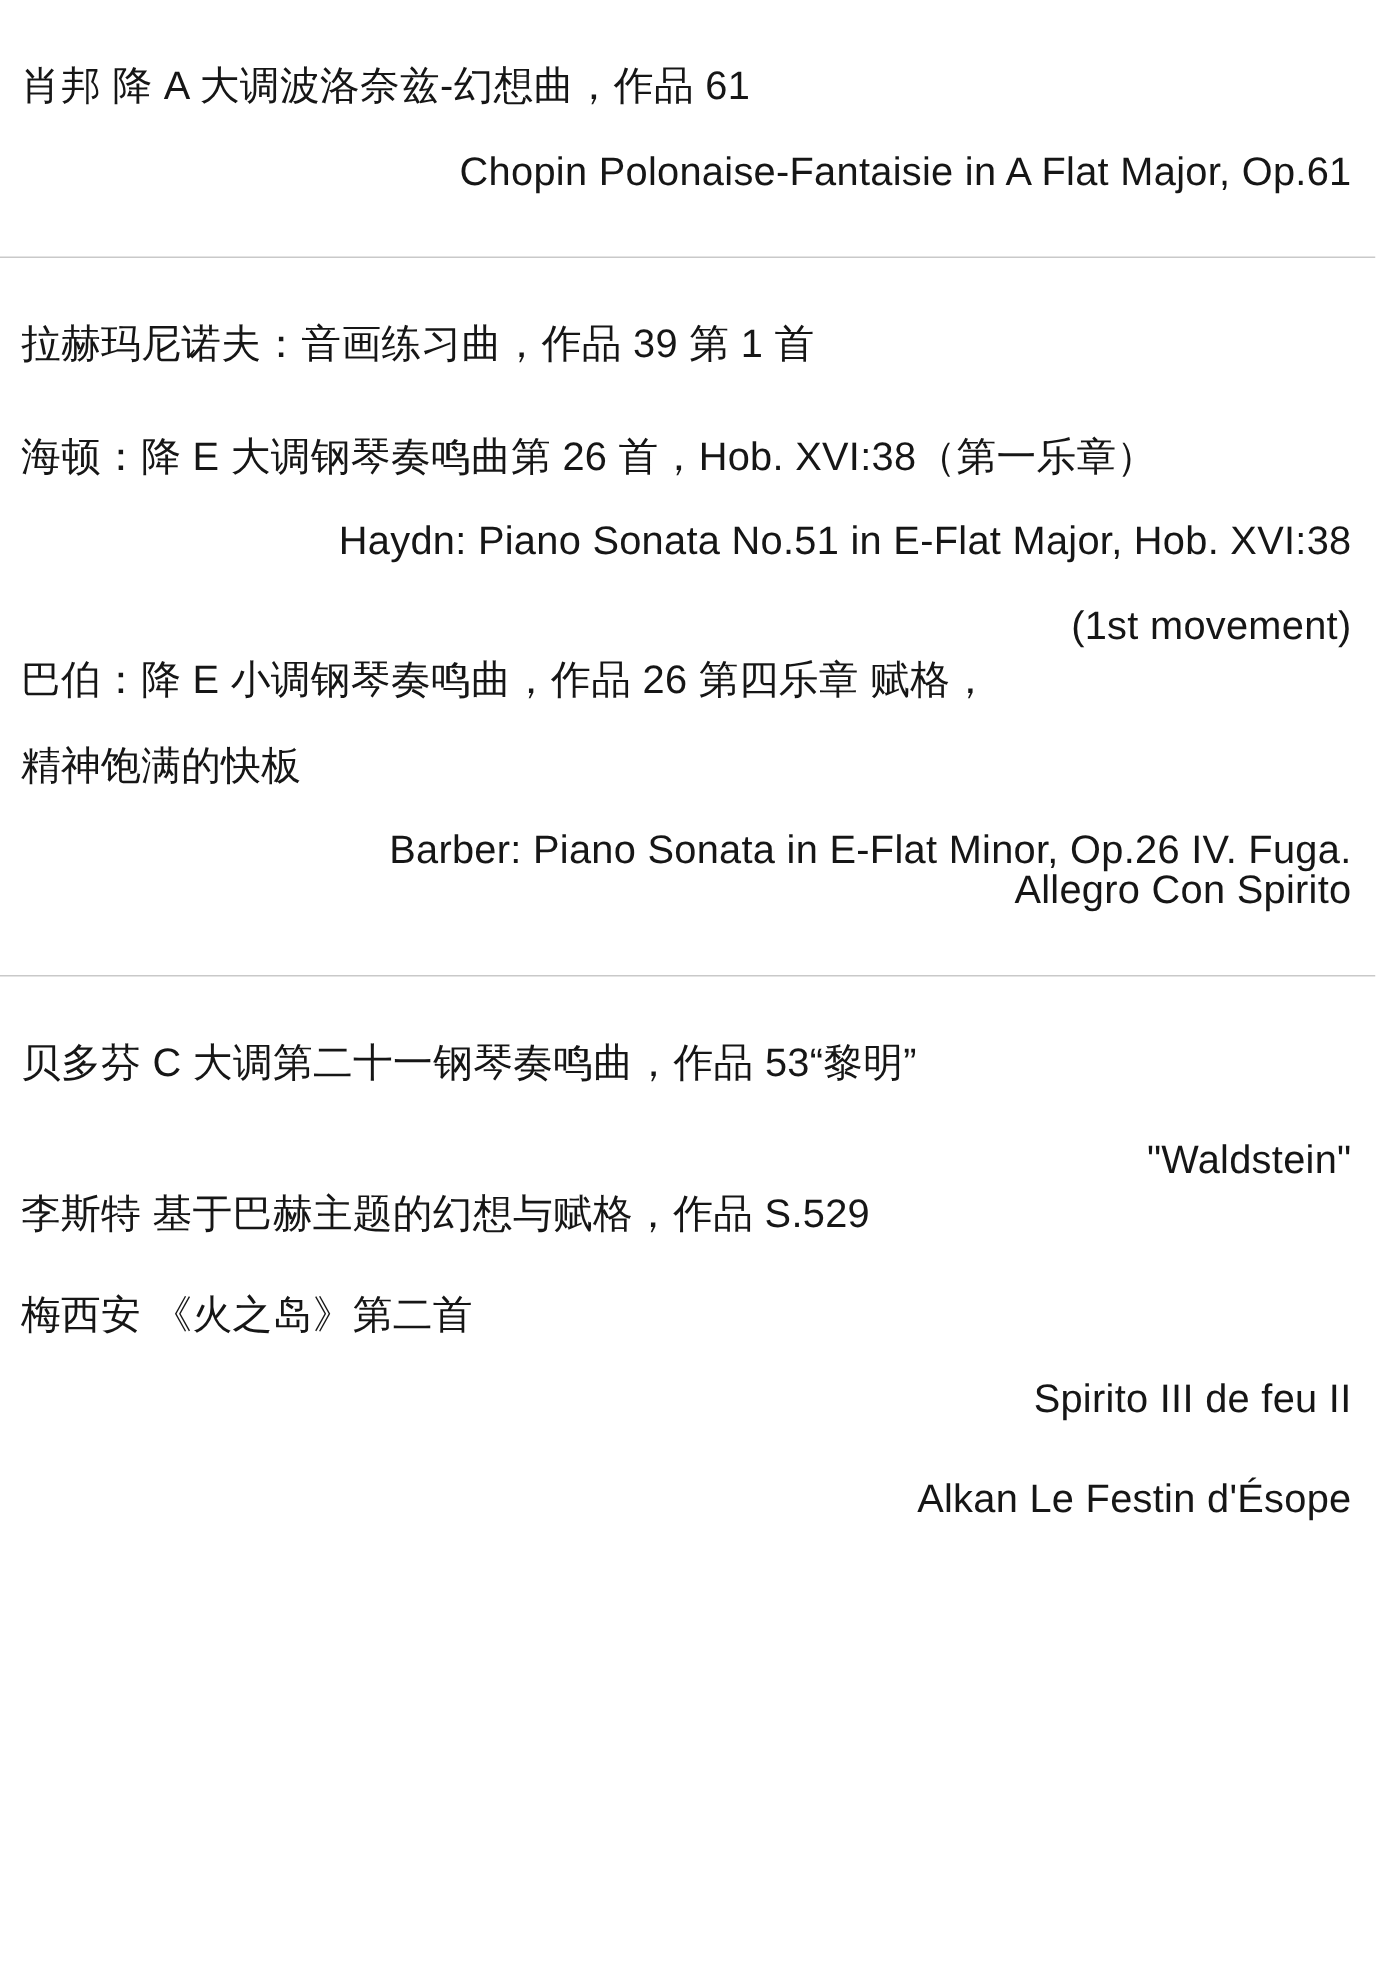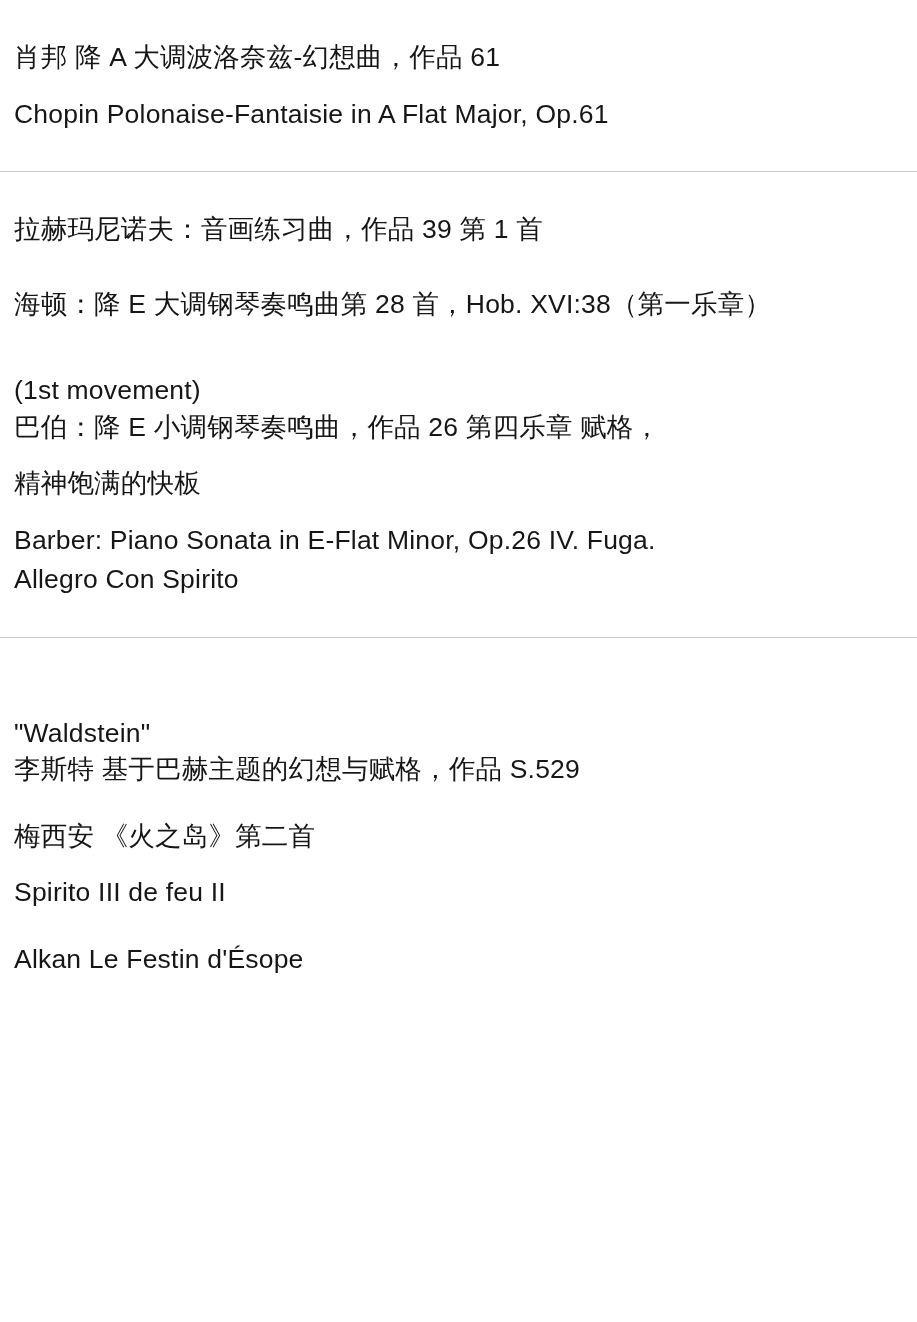--- a/index.html
+++ b/index.html
@@ -35,20 +35,21 @@
     line-height: 1.0;
     letter-spacing: 0.2px;
     white-space: nowrap;
     color: #161616;
   }
   .cn {
     font-size: 26.5px;
   }
   .en {
     font-size: 26.5px;
+    text-align: right;
   }
   
   .sp-lg { height: 44px; }
   .sp-md { height: 30px; }
   .sp-sm { height: 18px; }
   .sp-xs { height: 10px; }
 </style>
 </head>
 <body>
 
@@ -64,41 +65,43 @@
 
   <div class="divider"></div>
 
   <div class="section">
     <div class="sp-lg"></div>
 
     <div class="line cn">拉赫玛尼诺夫：音画练习曲，作品 39 第 1 首</div>
     <div class="sp-md"></div>
 
     <div class="sp-sm"></div>
-    <div class="line cn">海顿：降 E 大调钢琴奏鸣曲第 28 首，Hob. XVI:38（第一乐章）</div>
+    <div class="line cn">海顿：降 E 大调钢琴奏鸣曲第 26 首，Hob. XVI:38（第一乐章）</div>
     <div class="sp-md"></div>
+    <div class="line en">Haydn: Piano Sonata No.51 in E-Flat Major, Hob. XVI:38</div>
     <div class="sp-md"></div>
     <div class="line en">(1st movement)</div>
 
     <div class="sp-xs"></div>
     <div class="line cn">巴伯：降 E 小调钢琴奏鸣曲，作品 26 第四乐章 赋格，</div>
     <div class="sp-md"></div>
     <div class="line cn">精神饱满的快板</div>
     <div class="sp-md"></div>
     <div class="line en">Barber: Piano Sonata in E-Flat Minor, Op.26 IV. Fuga.</div>
-    <div class="line en" style="margin-top:13px">Allegro Con Spirito</div>
+    <div class="line en" style="margin-top:0">Allegro Con Spirito</div>
 
     <div class="sp-lg"></div>
   </div>
 
   <div class="divider"></div>
 
   <div class="section">
     <div class="sp-lg"></div>
 
+    <div class="line cn">贝多芬  C 大调第二十一钢琴奏鸣曲，作品 53“黎明”</div>
     <div class="sp-md"></div>
     <div class="line en" style="margin-top:8px">"Waldstein"</div>
 
     <div class="sp-xs"></div>
     <div class="line cn">李斯特  基于巴赫主题的幻想与赋格，作品 S.529</div>
     <div class="sp-md"></div>
 
     <div class="sp-xs"></div>
     <div class="line cn">梅西安  《火之岛》第二首</div>
     <div class="sp-md"></div>

